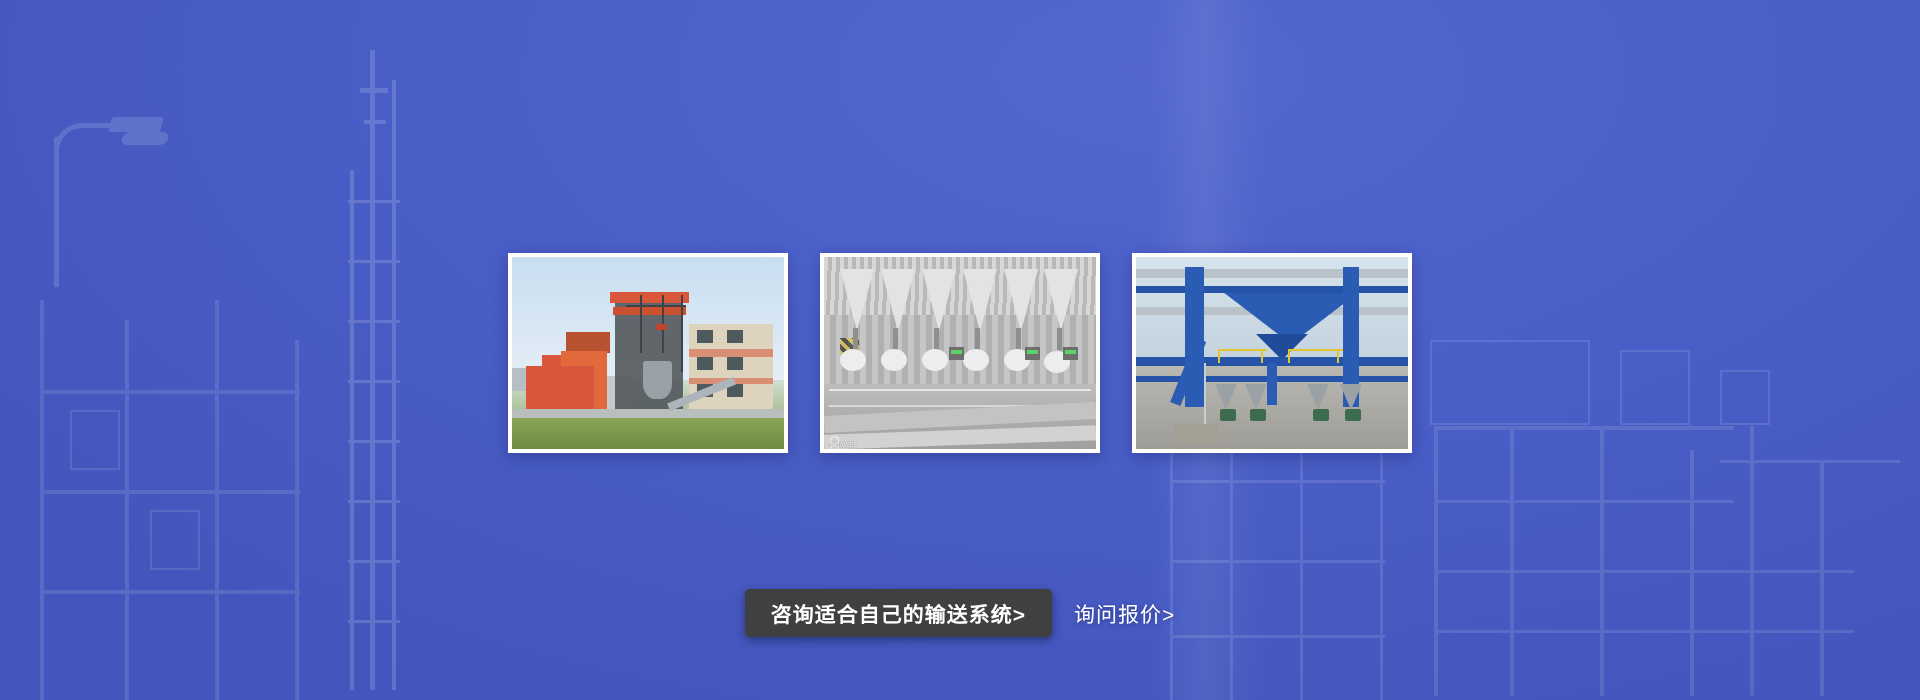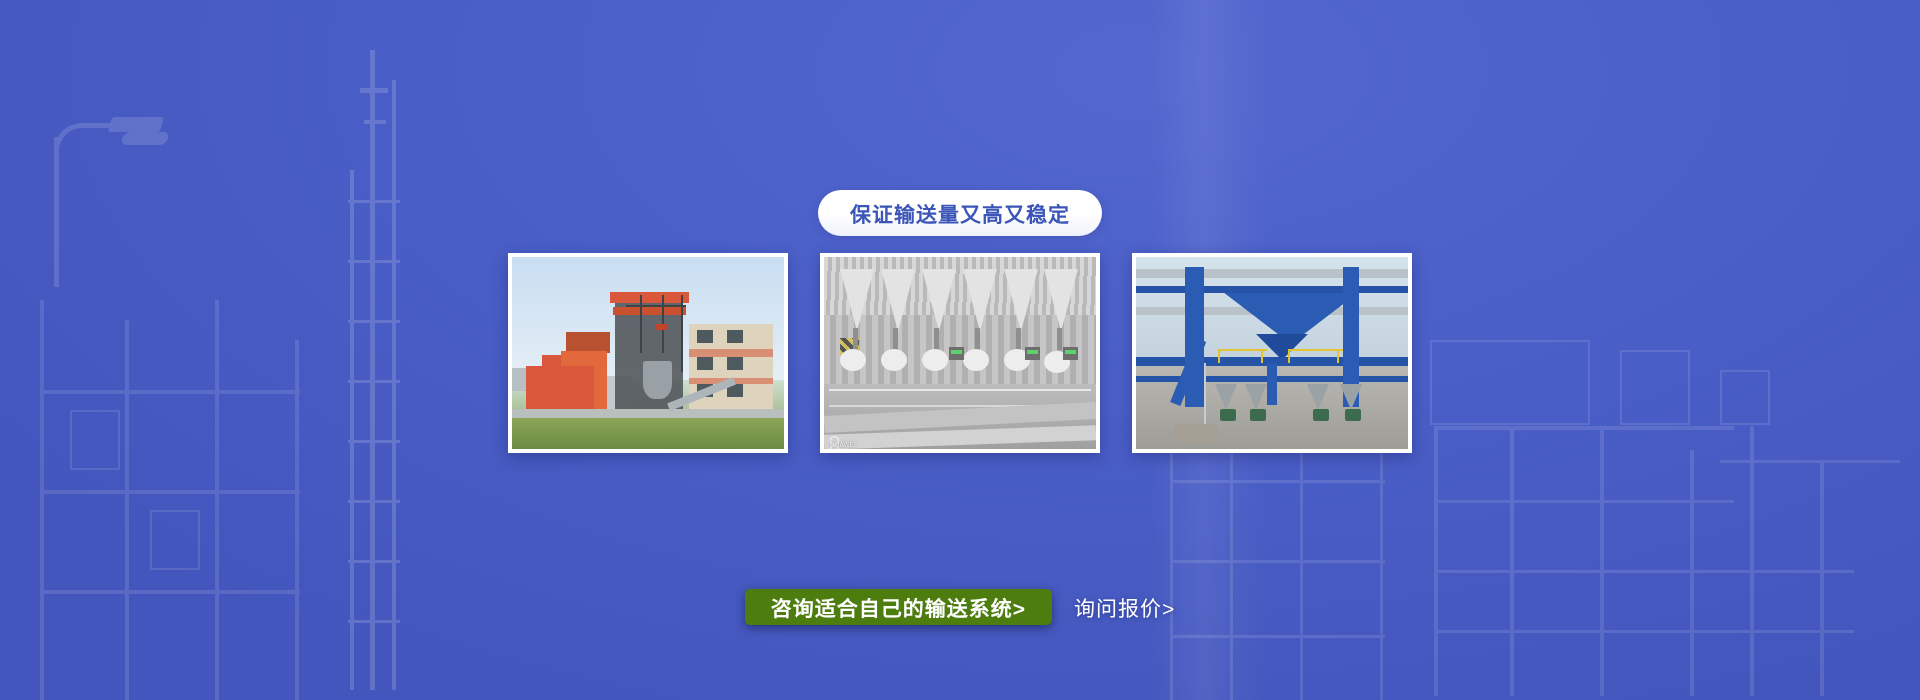--- a/index.html
+++ b/index.html
@@ -179,23 +179,23 @@
     border-left:26px solid transparent; border-right:26px solid transparent;
     border-top:26px solid #1f4b9a;
   }
 
   
   .cta {
     position:absolute; left:0; right:0; top:589px;
     display:flex; justify-content:center; align-items:center; gap:22px;
   }
   .cta-primary {
-    height:36px; padding:0 26px;
+    height:48px; padding:0 26px;
     display:flex; align-items:center; justify-content:center;
-    background:#4d7c0f; color:#ffffff;
+    background:#404040; color:#ffffff;
     font-size:21px; font-weight:700; letter-spacing:1px;
     border-radius:5px; border:none; cursor:pointer;
     box-shadow:0 3px 10px rgba(10,15,45,.5);
     font-family:inherit; white-space:nowrap;
   }
   .cta-secondary {
     color:#ffffff; font-size:21px; font-weight:400; letter-spacing:1px;
     text-decoration:none; cursor:pointer; white-space:nowrap;
     text-shadow:0 1px 4px rgba(10,20,70,.45);
   }
@@ -268,21 +268,20 @@
       <span class="bar" style="left:10px; top:90px; width:260px; height:4px;"></span>
       <span class="bar" style="left:10px; top:190px; width:260px; height:4px;"></span>
       <span class="bar" style="left:10px; top:290px; width:260px; height:4px;"></span>
       <span class="out" style="left:40px; top:110px; width:50px; height:60px;"></span>
       <span class="out" style="left:120px; top:210px; width:50px; height:60px;"></span>
     </div>
   </div>
 
 
   <div class="pills">
-    <div class="pill">保证输送量又高又稳定</div>
   </div>
 
   <div class="cards">
 
     <div class="card">
       <div class="photo p1">
         <span class="sky2"></span>
         <span class="grass"></span>
         <span class="road"></span>
         <span class="bldg"></span>

